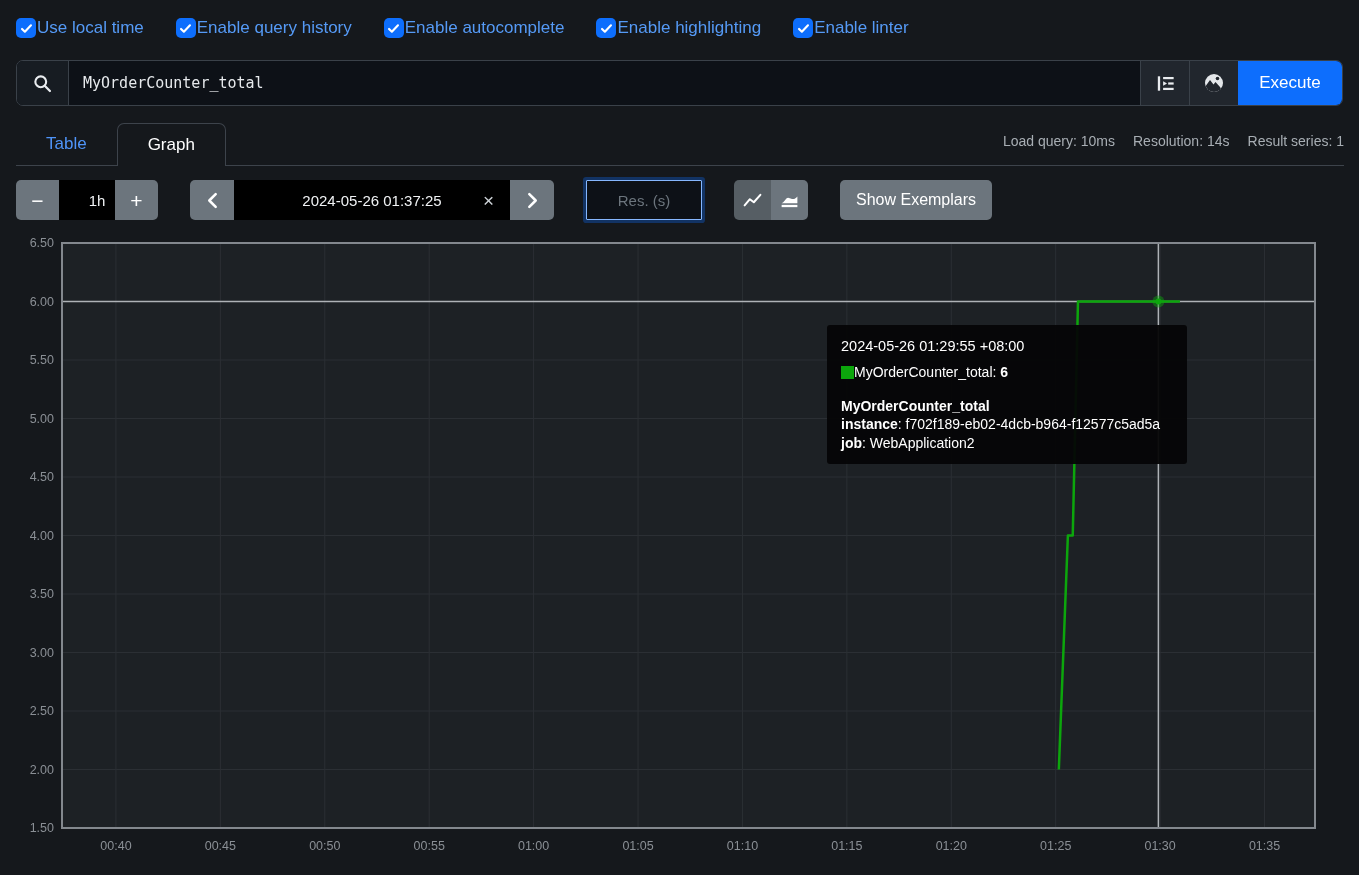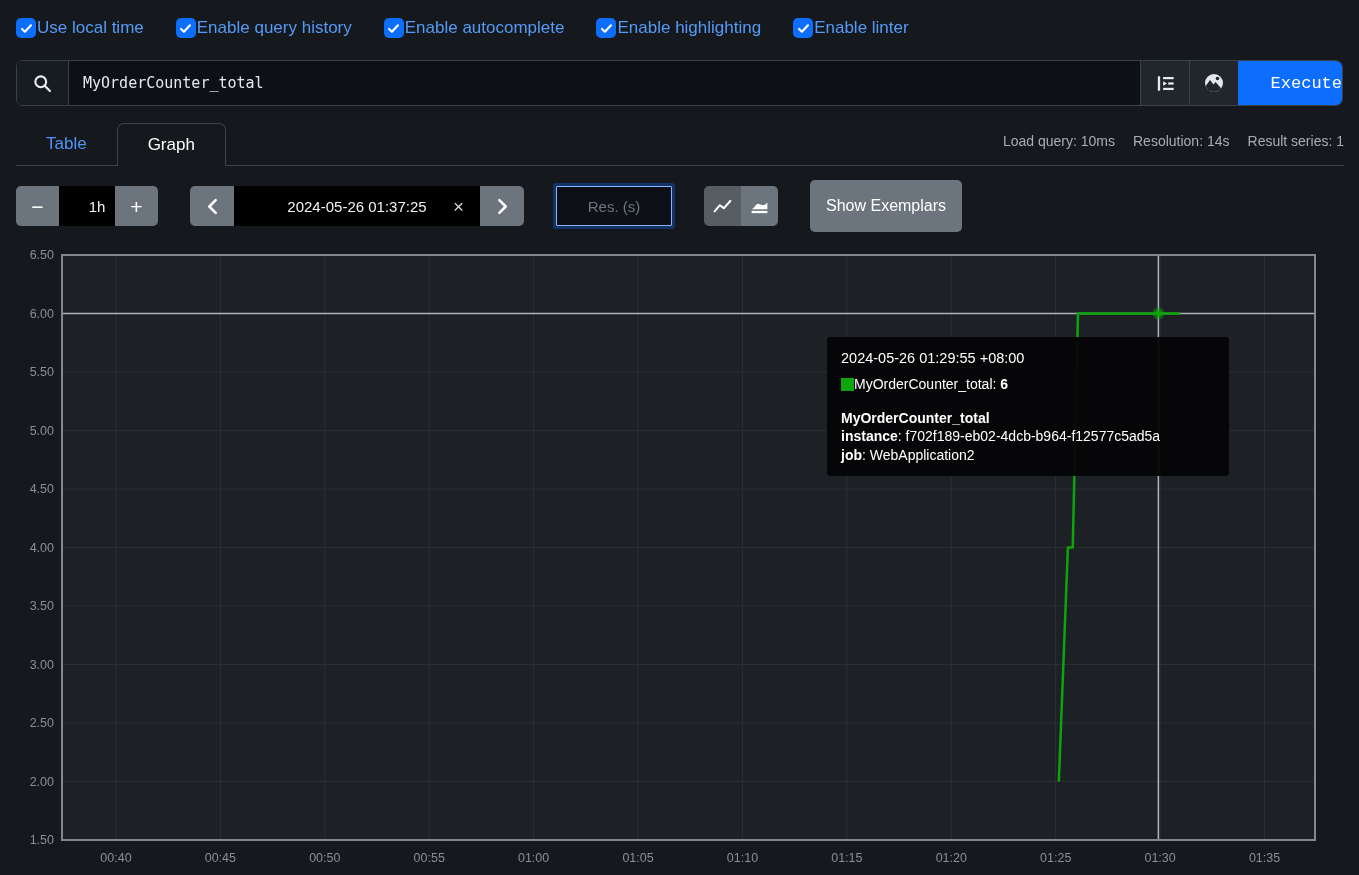--- a/index.html
+++ b/index.html
@@ -33,21 +33,21 @@
   .query-input {
     flex:1; background:transparent; border:none; outline:none; color:#e6e9ec;
     font-family:"DejaVu Sans Mono","Liberation Mono",monospace; font-size:15px; padding:0 14px;
   }
   .qbtn {
     width:49px; background:#21262d; border:none; border-left:1px solid #3a4149;
     display:flex; align-items:center; justify-content:center; cursor:pointer; flex:0 0 auto;
   }
   .execute-btn {
     width:104px; background:#0d6efd; border:none; color:#fff; font-size:17px;
-    font-family:Liberation Mono, monospace; cursor:pointer; flex:0 0 auto;text-align:right;
+    font-family:Liberation Sans, sans-serif; cursor:pointer; flex:0 0 auto;
   }
 
   
   .tabs-row { position:relative; margin:17px 15px 0 16px; border-bottom:1px solid #3d434b; display:flex;align-items:center; }
   .tab { padding:11px 30px; font-size:17px; cursor:pointer; }
   .tab-inactive { color:#4f94f8; }
   .tab-active {
     color:#fff; background:#15181c;
     border:1px solid #3d434b; border-bottom:none; border-radius:7px 7px 0 0;
     margin-bottom:-1px;
@@ -59,42 +59,42 @@
   .controls-row { display:flex; gap:32px; align-items:center; padding-top:14px; }
   .grp { display:flex; height:40px; border-radius:5px; overflow:hidden; flex:0 0 auto; }
   .gbtn {
     background:#6c757d; color:#fff; border:none; display:flex; align-items:center; justify-content:center;
     cursor:pointer; font-family:"Liberation Sans",sans-serif;
   }
   .gbtn.sym { width:43px; font-size:21px; line-height:1; }
   .gbtn.chev { width:44px; }
   .black-field { background:#000; color:#f0f2f4; font-size:15px; display:flex; align-items:center; justify-content:center; }
   .duration-field { width:56px;padding-left:20px; }
-  .datetime-field { width:246px; position:relative; }
+  .datetime-field { width:276px; position:relative; }
   .clear-x { position:absolute; right:16px; top:50%; transform:translateY(-50%); color:#cfd4d9; font-size:19px; cursor:pointer; line-height:1; }
   .res-input {
     width:116px; height:40px; background:#0d1117; text-align:center;
     border:1px solid #86b7fe; border-radius:1px; outline:none; color:#e6e9ec; font-size:15px;
     box-shadow:0 0 0 3px rgba(13,110,253,.32); font-family:"Liberation Sans",sans-serif;
   }
   .res-input::placeholder { color:#6c757d; }
   .ctype-btn { width:37px; }
   .ctype-active { background:#565e64; }
   .exemplars-btn {
-    height:52px; padding:0 16px; background:#6c757d; border:none; border-radius:5px;
+    height:40px; padding:0 16px; background:#6c757d; border:none; border-radius:5px;
     color:#fff; font-size:16px; cursor:pointer; font-family:"Liberation Sans",sans-serif; flex:0 0 auto;
   }
 
   
   .chart-wrap { position:relative; margin-top:15px; height:633px; }
   .chart-wrap svg.plot { position:absolute; left:0; top:0; }
   svg.plot text { font-family:"Liberation Sans",sans-serif; }
 
   .tooltip {
-    position:absolute; left:811px; top:90px; width:402px;
+    position:absolute; left:811px; top:90px; width:360px;
     background:rgba(5,5,6,0.95); border-radius:3px; padding:12px 14px;
     font-size:14px; line-height:1.32; color:#fff; z-index:5;
   }
   .tt-time { margin-bottom:7px; font-size:14.5px; }
   .tt-valrow { display:flex; align-items:center; }
   .swatch { width:13px; height:13px; display:inline-block; flex:0 0 auto; }
   .tt-gap { height:15px; }
   .b { font-weight:bold; }
   .tt-series-head { margin-bottom:9px; }
 </style>

